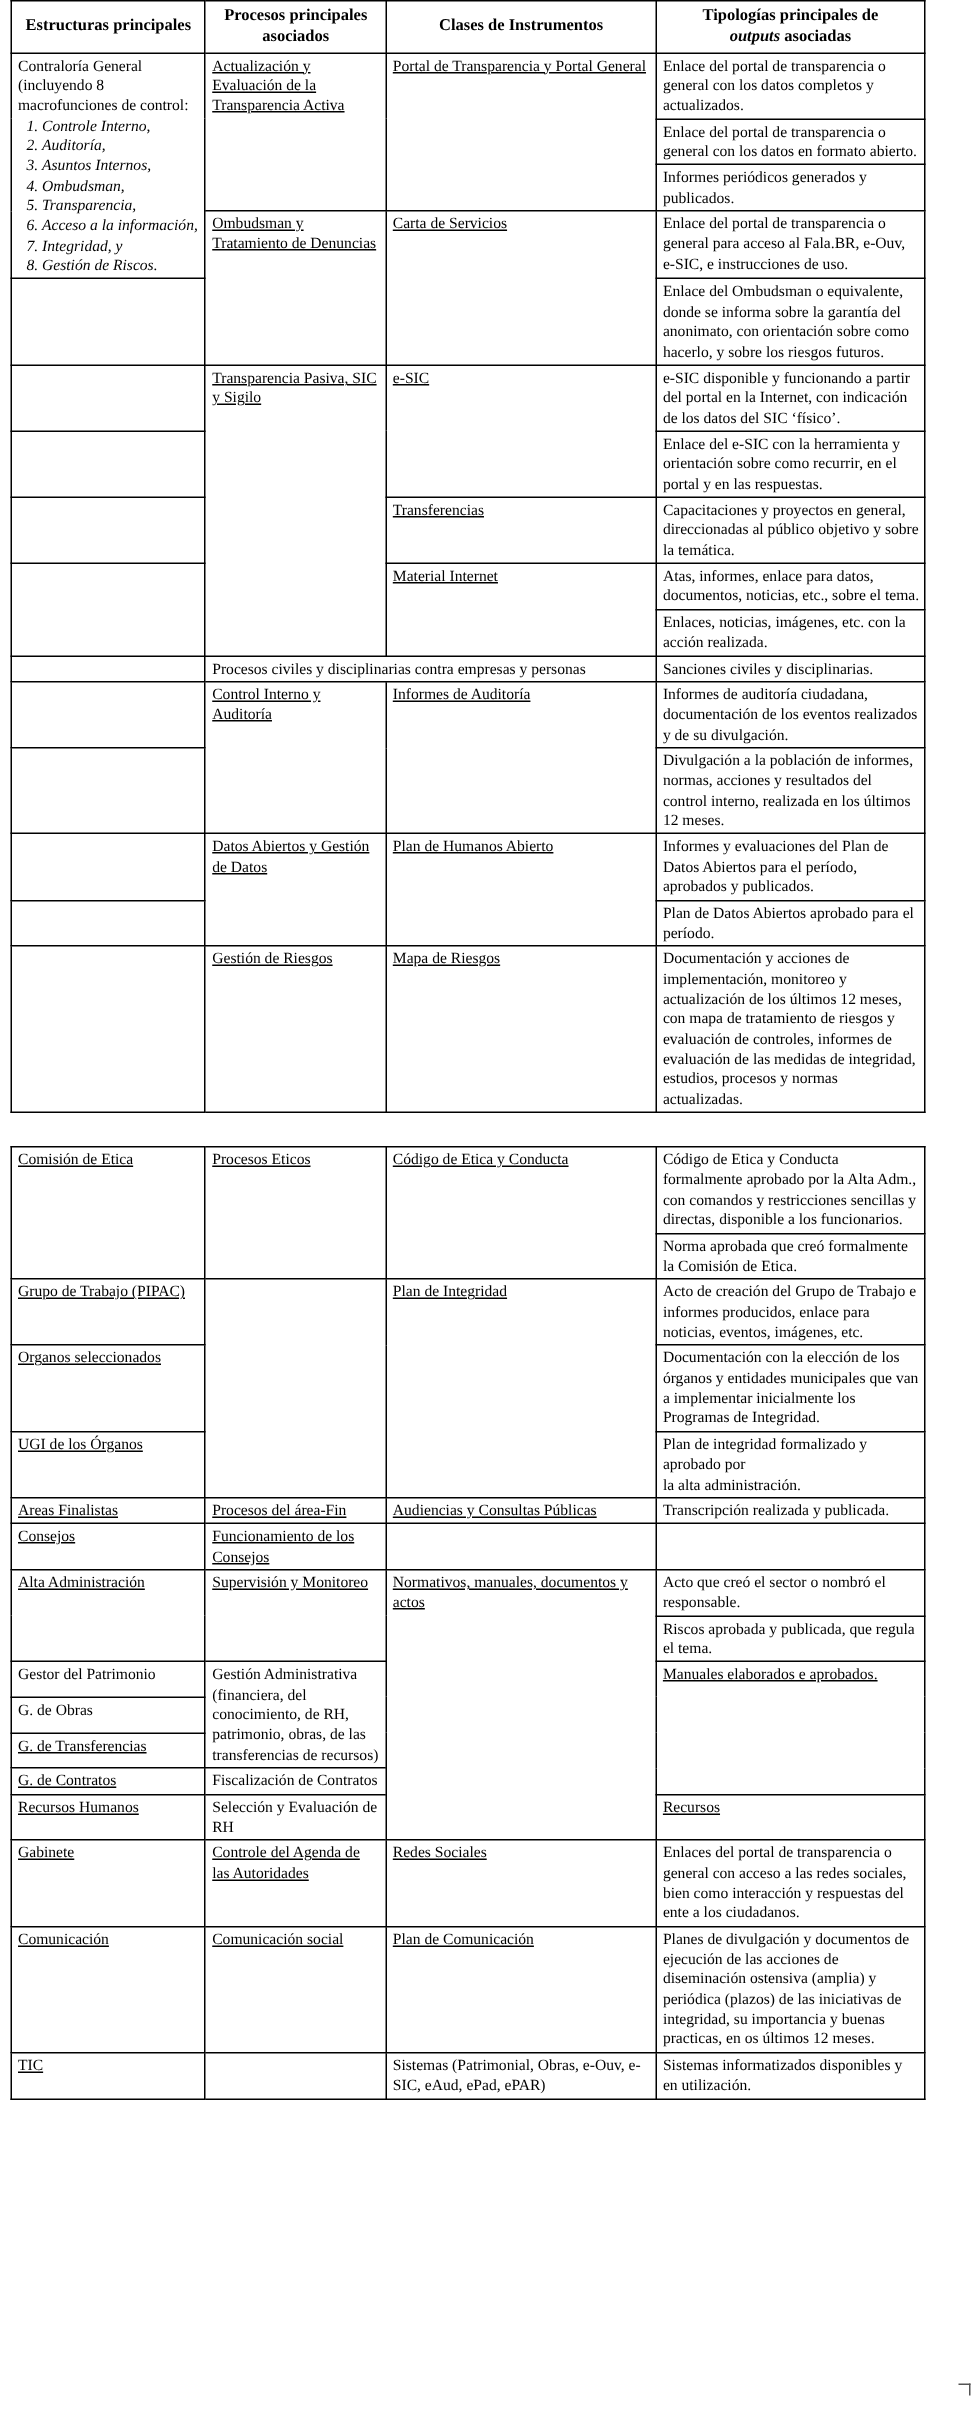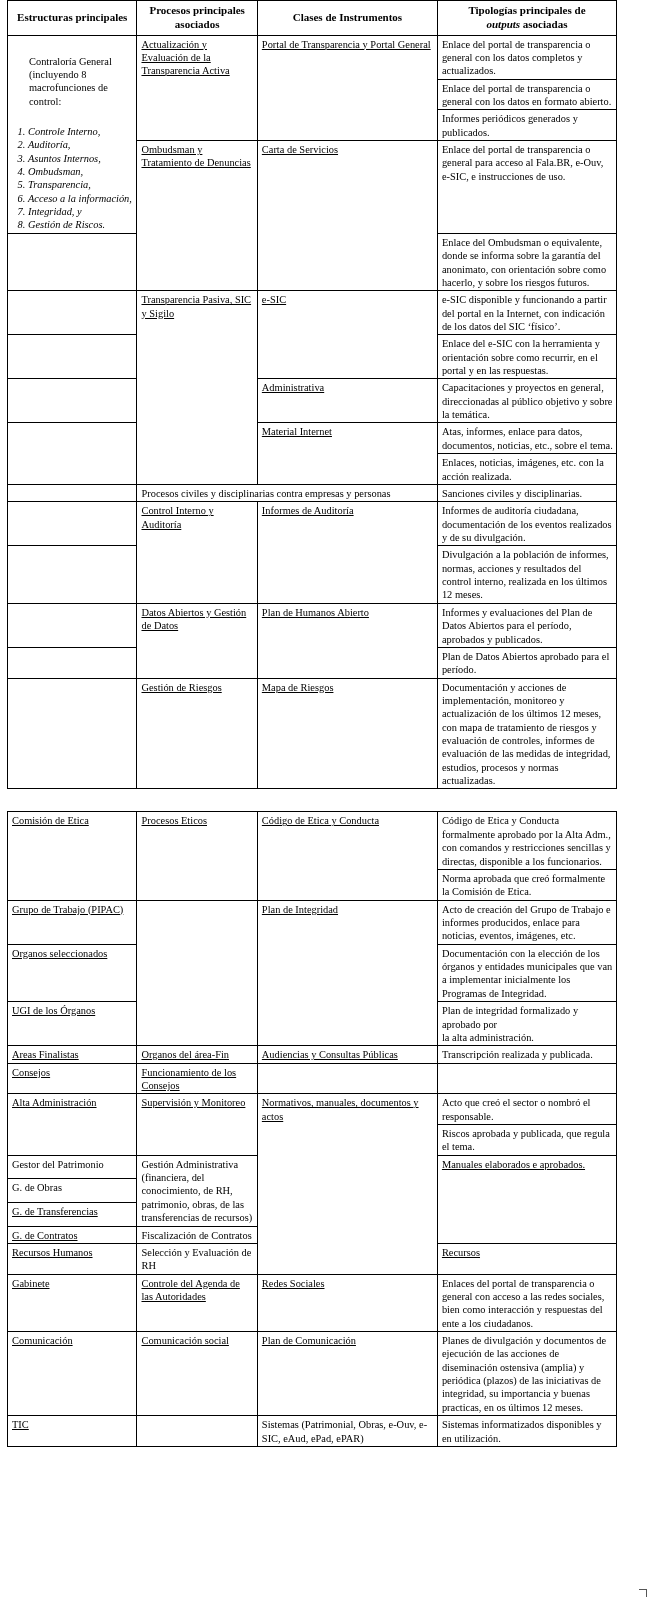--- a/index.html
+++ b/index.html
@@ -71,21 +71,21 @@
     margin: 0;
     padding-left: 16px;
     list-style-position: outside;
   }
   ol.macro li {
     margin: 0;
     padding: 0;
     line-height: 1.285;
     font-style: italic;
   }
-  .cell-p { margin: 17px; }
+  .cell-p { margin: 0; }
 
   .corner-mark {
     position: absolute;
     right: 5px;
     bottom: 27px;
     width: 7px;
     height: 7px;
     border-top: 1px solid #555;
     border-right: 1px solid #555;
   }
@@ -158,21 +158,21 @@
         <td rowspan="5" class="mid">Transparencia Pasiva, SIC y Sigilo</td>
         <td rowspan="2" class="mid">e-SIC</td>
         <td>e-SIC disponible y funcionando a partir del portal en la Internet, con indicación de los datos del SIC ‘físico’.</td>
       </tr>
       <tr>
         <td class="dash-top no-bottom"></td>
         <td>Enlace del e-SIC con la herramienta y orientación sobre como recurrir, en el portal y en las respuestas.</td>
       </tr>
       <tr>
         <td class="dash-bottom no-top"></td>
-        <td class="mid">Administrativa</td>
+        <td class="mid">Transferencias</td>
         <td>Capacitaciones y proyectos en general, direccionadas al público objetivo y sobre la temática.</td>
       </tr>
       <tr>
         <td rowspan="2" class="dash-top dash-bottom"></td>
         <td rowspan="2" class="mid">Material Internet</td>
         <td>Atas, informes, enlace para datos, documentos, noticias, etc., sobre el tema.</td>
       </tr>
       <tr>
         <td>Enlaces, noticias, imágenes, etc. con la acción realizada.</td>
       </tr>
@@ -245,21 +245,21 @@
         <td class="dash-top dash-bottom mid">Organos seleccionados</td>
         <td>Documentación con la elección de los órganos y entidades municipales que van a implementar inicialmente los Programas de Integridad.</td>
       </tr>
       <tr>
         <td class="dash-top mid">UGI de los Órganos</td>
         <td><span>Plan de integridad formalizado y aprobado por</span><br><span>la alta administración.</span></td>
       </tr>
 
       <tr>
         <td class="mid">Areas Finalistas</td>
-        <td class="mid">Organos del área-Fin</td>
+        <td class="mid">Procesos del área-Fin</td>
         <td class="mid">Audiencias y Consultas Públicas</td>
         <td>Transcripción realizada y publicada.</td>
       </tr>
 
       <tr>
         <td class="mid">Consejos</td>
         <td class="mid">Funcionamiento de los Consejos</td>
         <td class="dash-right"></td>
         <td class="dash-left"></td>
       </tr>

